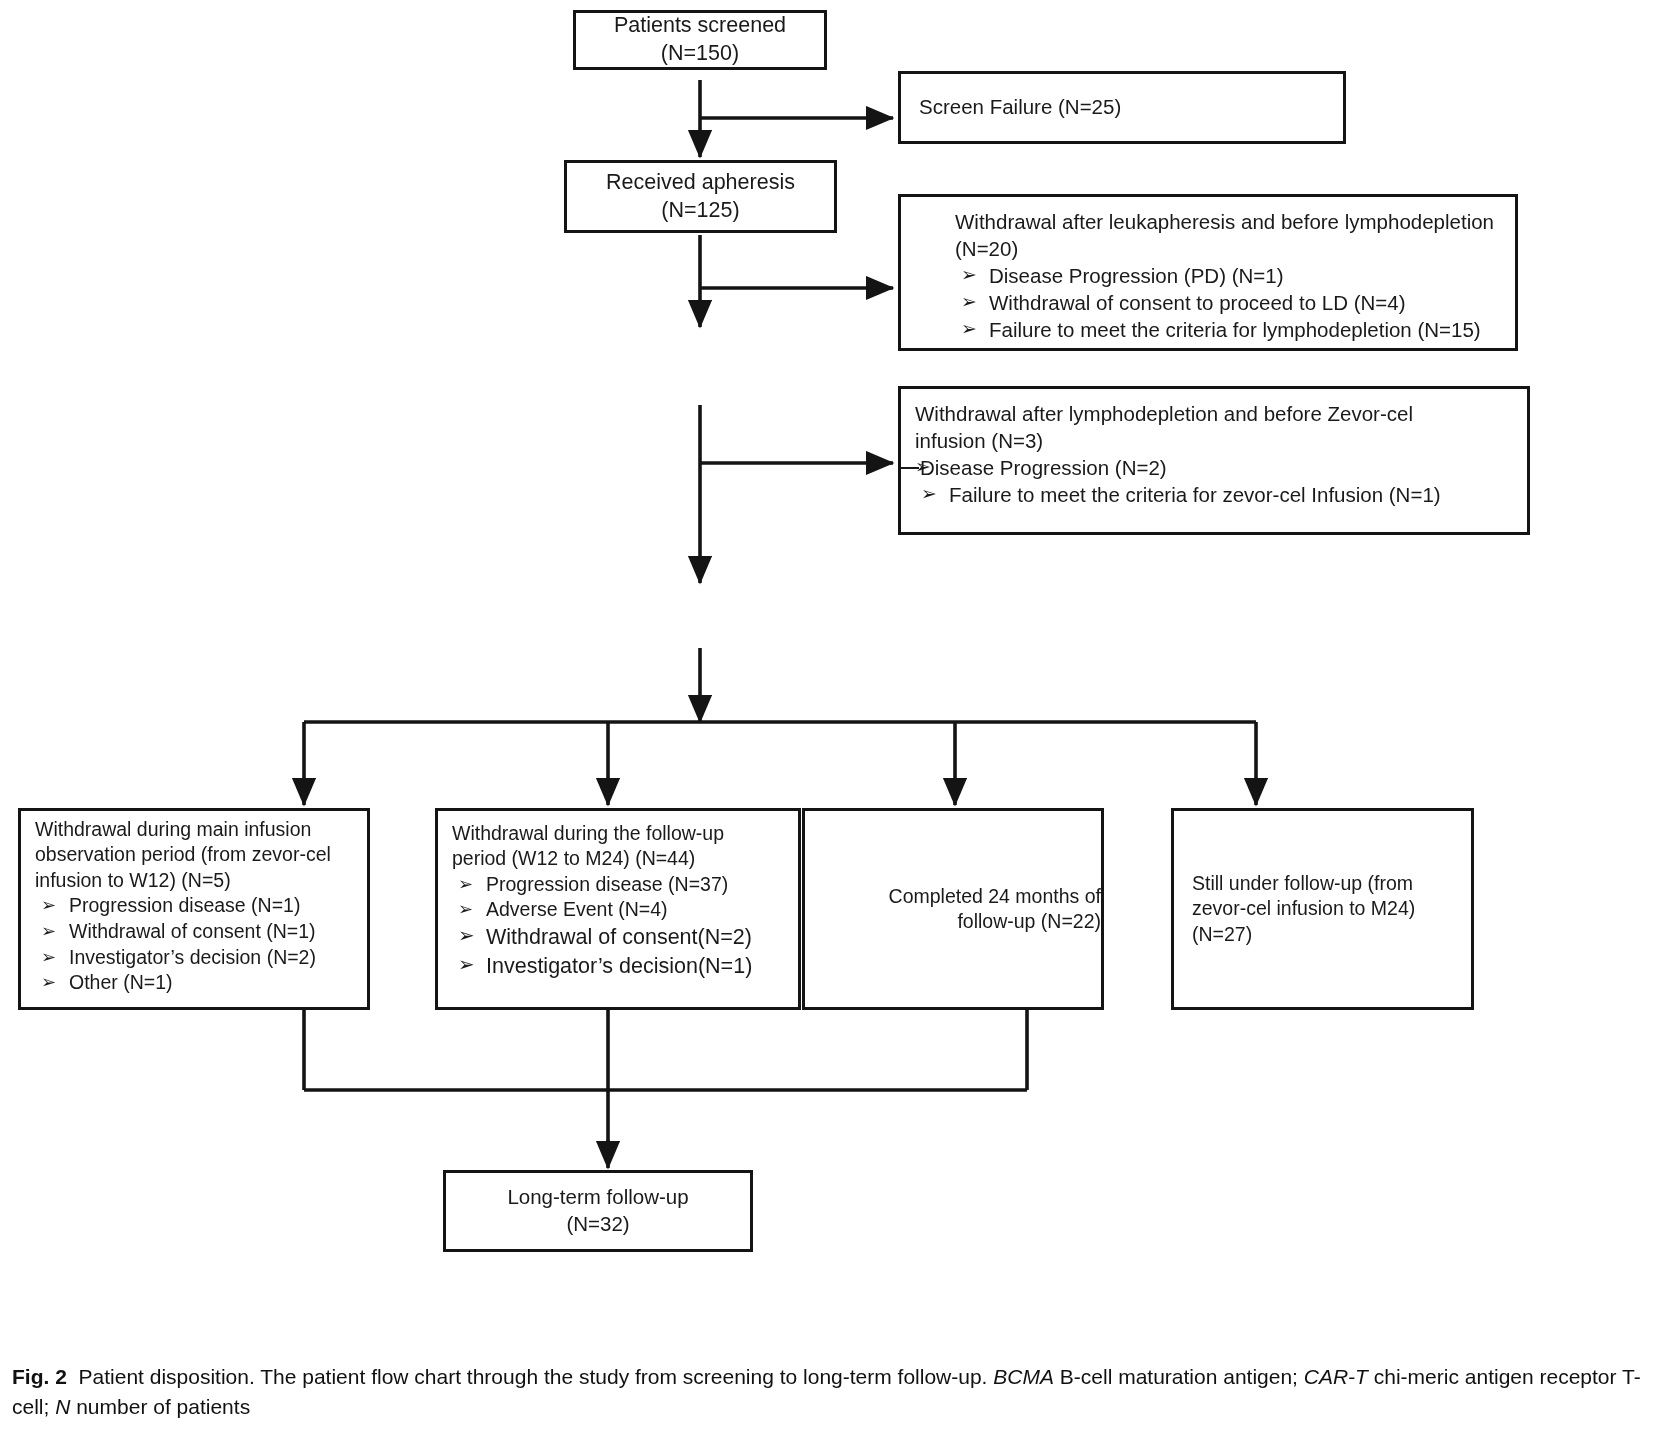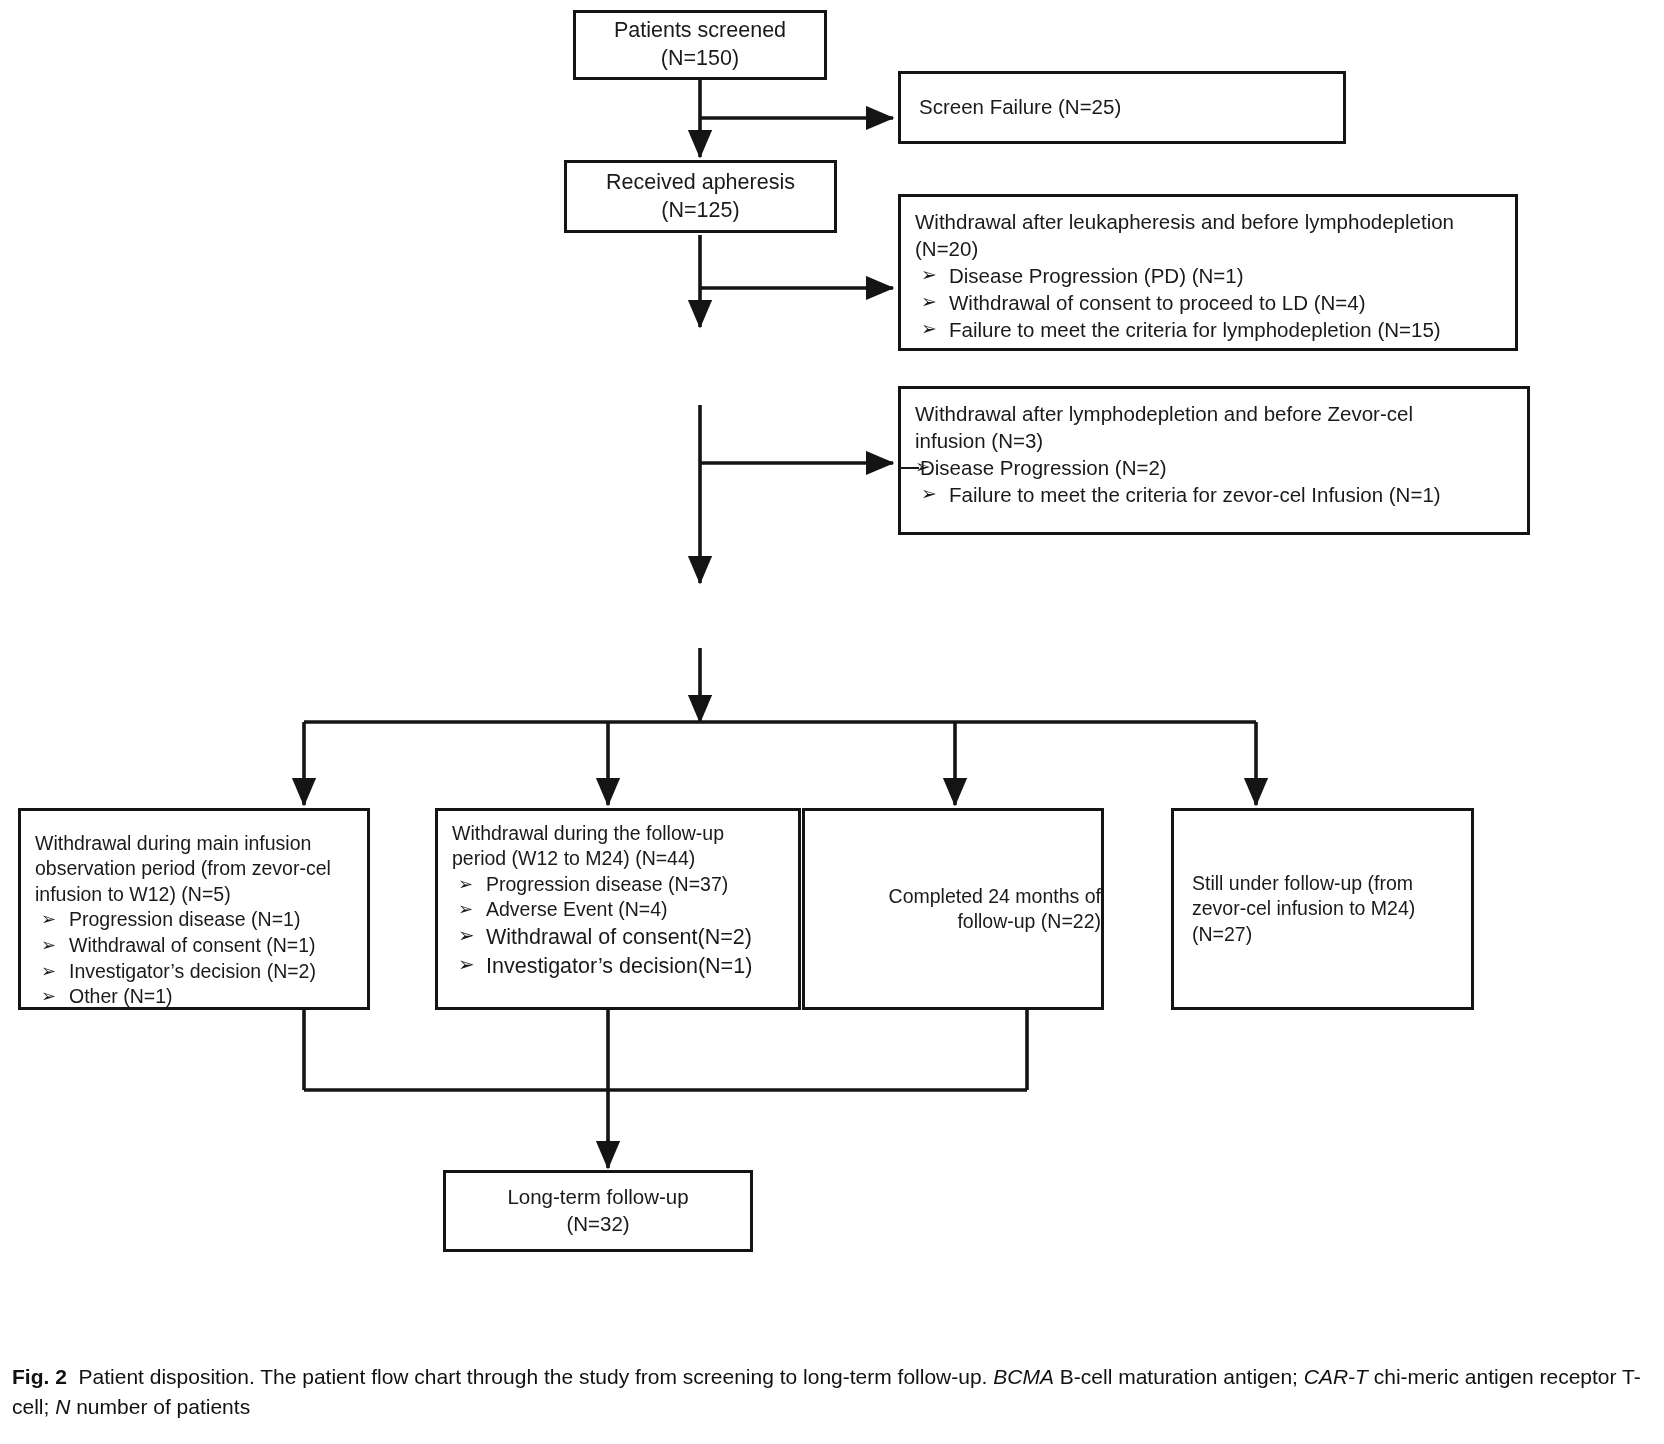--- a/index.html
+++ b/index.html
@@ -88,41 +88,41 @@
       <path d="M1256,722 L1256,805" marker-end="url(#arr)"></path>
 
       <path d="M304,1010 L304,1090"></path>
       <path d="M1027,1010 L1027,1090"></path>
       <path d="M304,1090 L1027,1090"></path>
       <path d="M608,1010 L608,1165"></path>
       <path d="M608,1140 L608,1168" marker-end="url(#arr)"></path>
     </g>
   </svg>
 
-  <div class="nodebox" style="left:573px;top:10px;width:254px;height:70px;">
+  <div class="nodebox" style="left:573px;top:10px;width:254px;height:60px;">
     <div class="inner ctr">
       <span class="ln t21">Patients screened</span>
       <span class="ln t21">(N=150)</span>
     </div>
   </div>
 
   <div class="nodebox" style="left:898px;top:71px;width:448px;height:73px;">
     <div class="inner lft" style="padding-left:18px;">
       <span class="ln t20">Screen Failure (N=25)</span>
     </div>
   </div>
 
   <div class="nodebox" style="left:564px;top:160px;width:273px;height:73px;">
     <div class="inner ctr">
       <span class="ln t21">Received apheresis</span>
       <span class="ln t21">(N=125)</span>
     </div>
   </div>
 
-  <div class="nodebox" style="left:898px;top:194px;width:620px;height:157px;">
+  <div class="nodebox" style="left:898px;top:194px;width:620px;height:157px;padding-left:40px;">
     <div class="inner lft" style="padding:12px 8px 10px 14px;justify-content:flex-start;">
       <span class="ln t20">Withdrawal after  leukapheresis and before lymphodepletion</span>
       <span class="ln t20">(N=20)</span>
       <ul class="bullets t20">
         <li><span class="bchar">➢</span><span>Disease Progression (PD) (N=1)</span></li>
         <li><span class="bchar">➢</span><span>Withdrawal of consent to proceed to LD (N=4)</span></li>
         <li><span class="bchar">➢</span><span>Failure to meet the criteria for lymphodepletion (N=15)</span></li>
       </ul>
     </div>
   </div>
@@ -134,21 +134,21 @@
       <span class="ln t20">infusion (N=3)</span>
       <ul class="bullets t20">
         <li style="padding-left:12px;"><span class="bchar" style="left:0;">➢</span><span class="strike-dash"></span><span>Disease Progression (N=2)</span></li>
         <li><span class="bchar">➢</span><span>Failure to meet the criteria for zevor-cel Infusion (N=1)</span></li>
       </ul>
     </div>
   </div>
 
 
   <div class="nodebox" style="left:18px;top:808px;width:352px;height:202px;">
-    <div class="inner lft" style="padding:20px 6px 8px 14px;justify-content:flex-start;">
+    <div class="inner lft" style="padding:6px 6px 8px 14px;justify-content:flex-start;">
       <span class="ln t19">Withdrawal during main infusion</span>
       <span class="ln t19">observation period (from zevor-cel</span>
       <span class="ln t19">infusion to W12) (N=5)</span>
       <ul class="bullets t19">
         <li><span class="bchar">➢</span><span>Progression disease (N=1)</span></li>
         <li><span class="bchar">➢</span><span>Withdrawal of consent (N=1)</span></li>
         <li><span class="bchar">➢</span><span>Investigator’s decision (N=2)</span></li>
         <li><span class="bchar">➢</span><span>Other (N=1)</span></li>
       </ul>
     </div>

